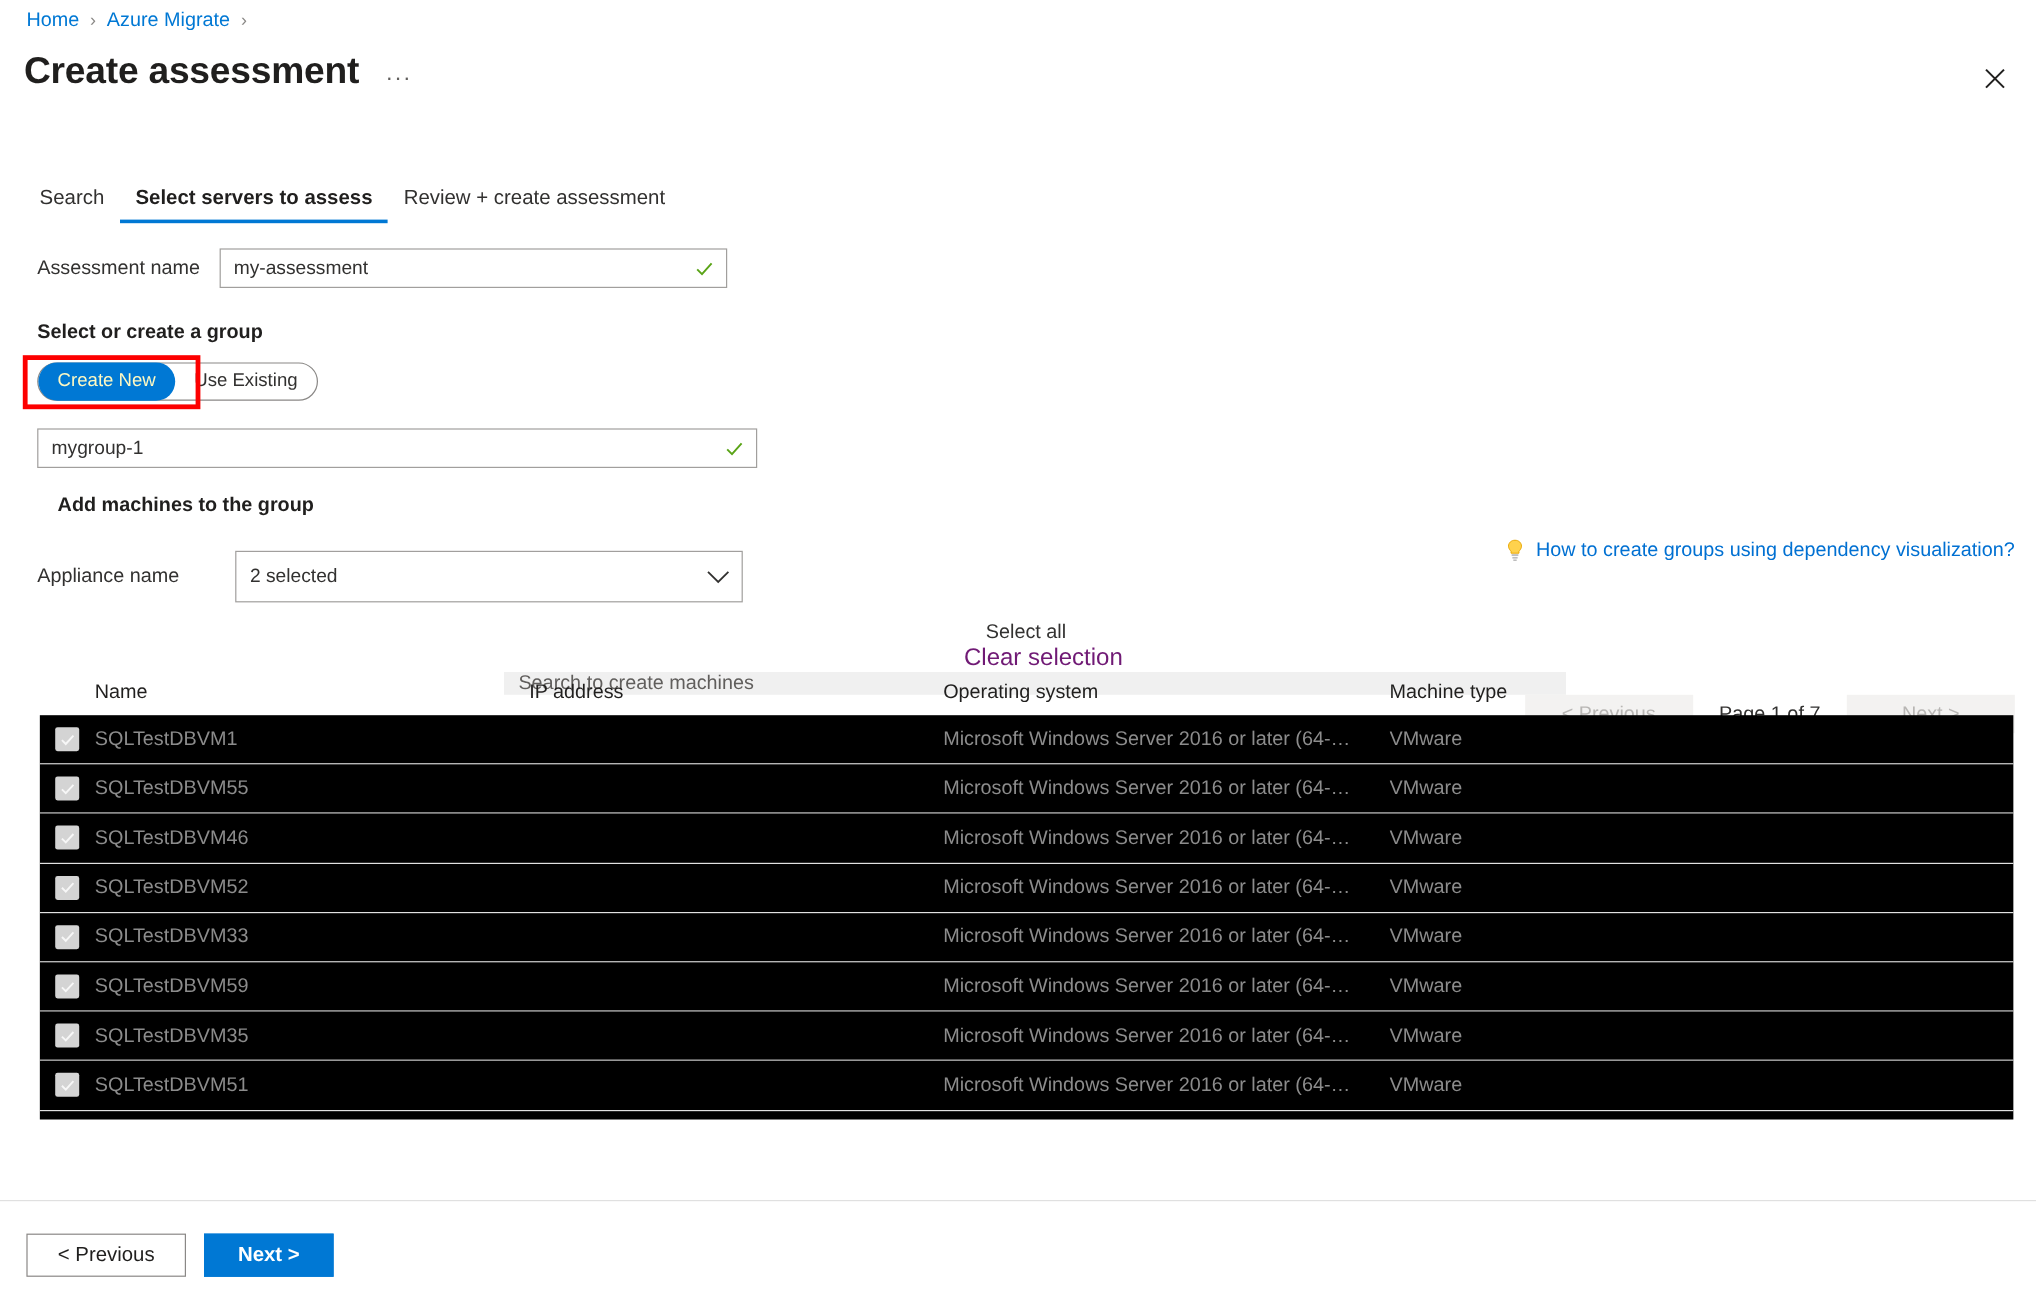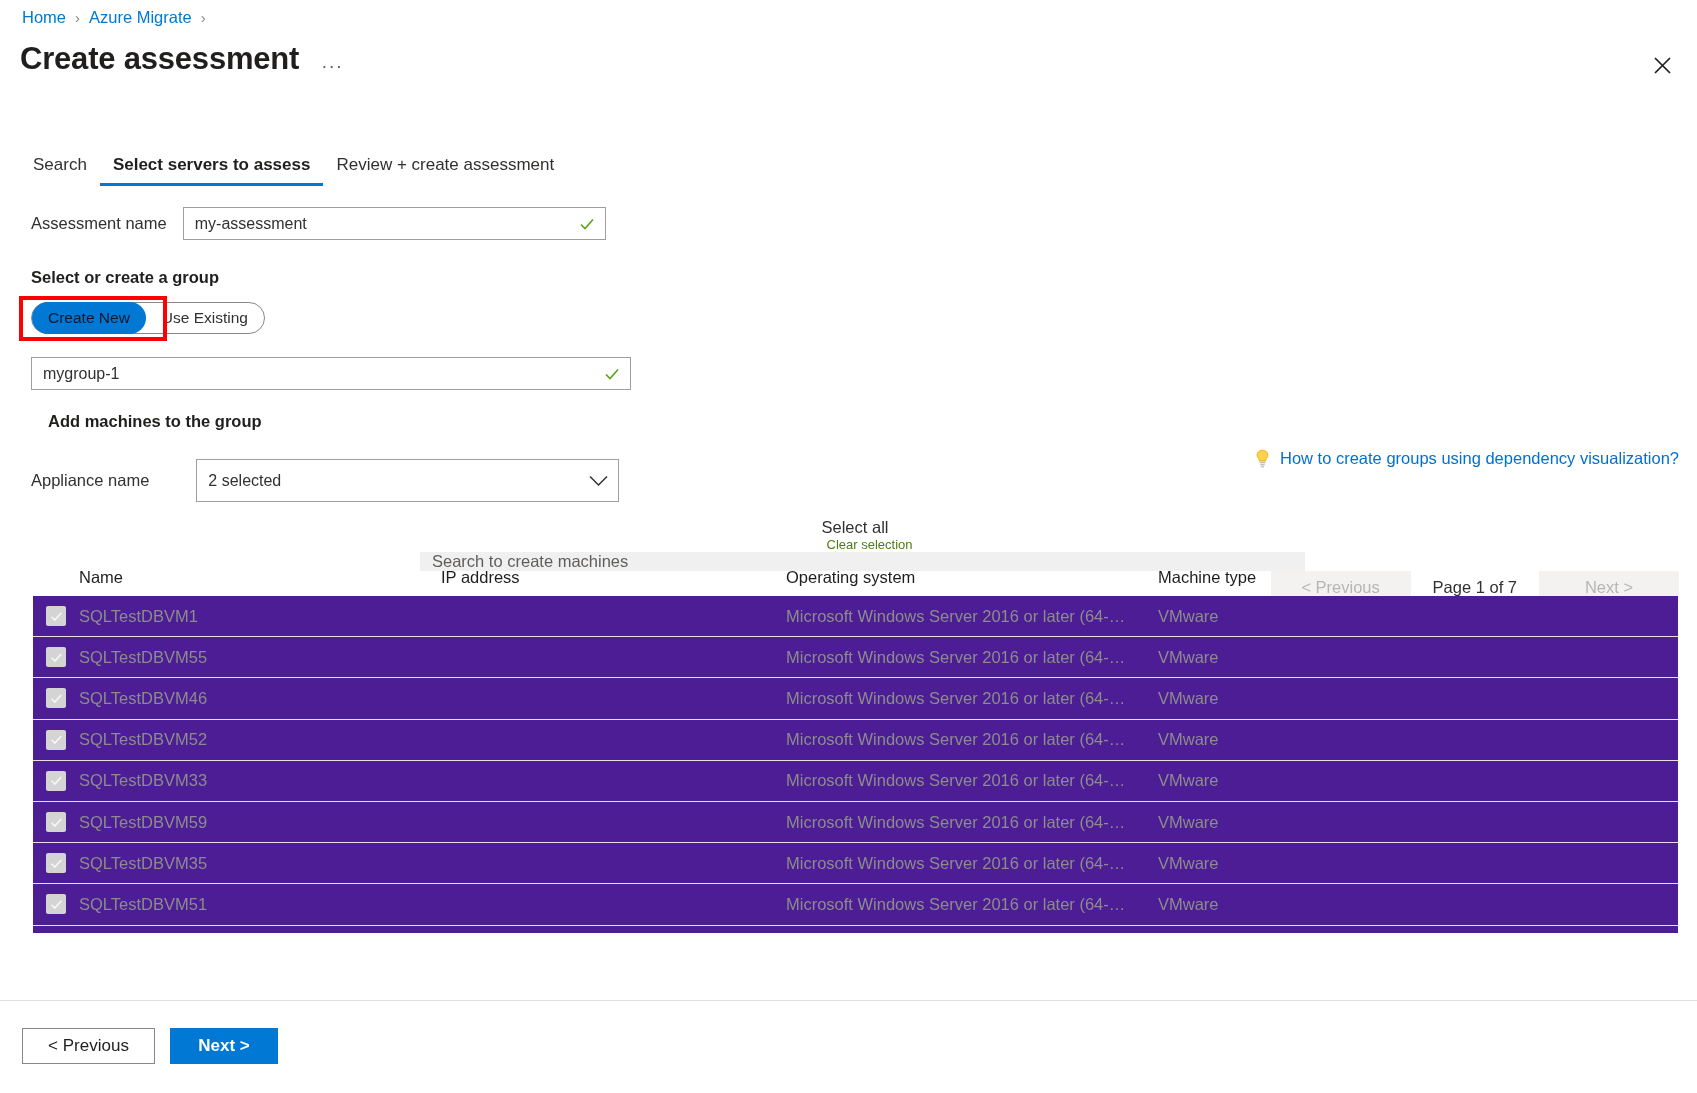--- a/index.html
+++ b/index.html
@@ -175,21 +175,21 @@
     align-items: center;
     padding: 0 16px;
     font-size: 15.5px;
     cursor: pointer;
     white-space: nowrap;
     color: #323130;
     margin: -1px 0;
   }
   .pill.selected {
     background: #0078d4;
-    color: #0f172a;
+    color: #fef9c3;
   }
 
   
   .annotation-box {
     position: absolute;
     left: 19px;
     top: 296px;
     width: 148px;
     height: 45px;
     border: 4px solid #fd0000;
@@ -257,22 +257,22 @@
     align-items: center;
     flex-direction: column;
   }
   .select-all {
     font-size: 16.5px;
     color: #323130;
     cursor: pointer;
     white-space: nowrap;
   }
   .clear-selection {
-    font-size: 13px;
-    color: #4d7c0f;
+    font-size: 20px;
+    color: #701a75;
     cursor: pointer;
     margin-left: 29px;
     white-space: nowrap;
   }
   .search-box {
     margin-left: 15px;
     width: 885px;
     height: 32px;
     background: #f0f0f0;
     border: none;
@@ -330,21 +330,21 @@
   }
   .col-name   { width: 395px; padding-left: 33px; }
   .col-ip     { width: 345px; }
   .col-os     { width: 372px; }
   .col-type   { width: 300px; }
 
   .grid-row {
     display: flex;
     align-items: center;
     height: 41.2px;
-    background: #4c1d95;
+    background: #000000;
     border-bottom: 1px solid #e1e1e1;
     padding-left: 13px;
     cursor: pointer;
   }
   .grid-row .td {
     font-size: 16.5px;
     color: #8c8c8c;
     white-space: nowrap;
     overflow: hidden;
   }

